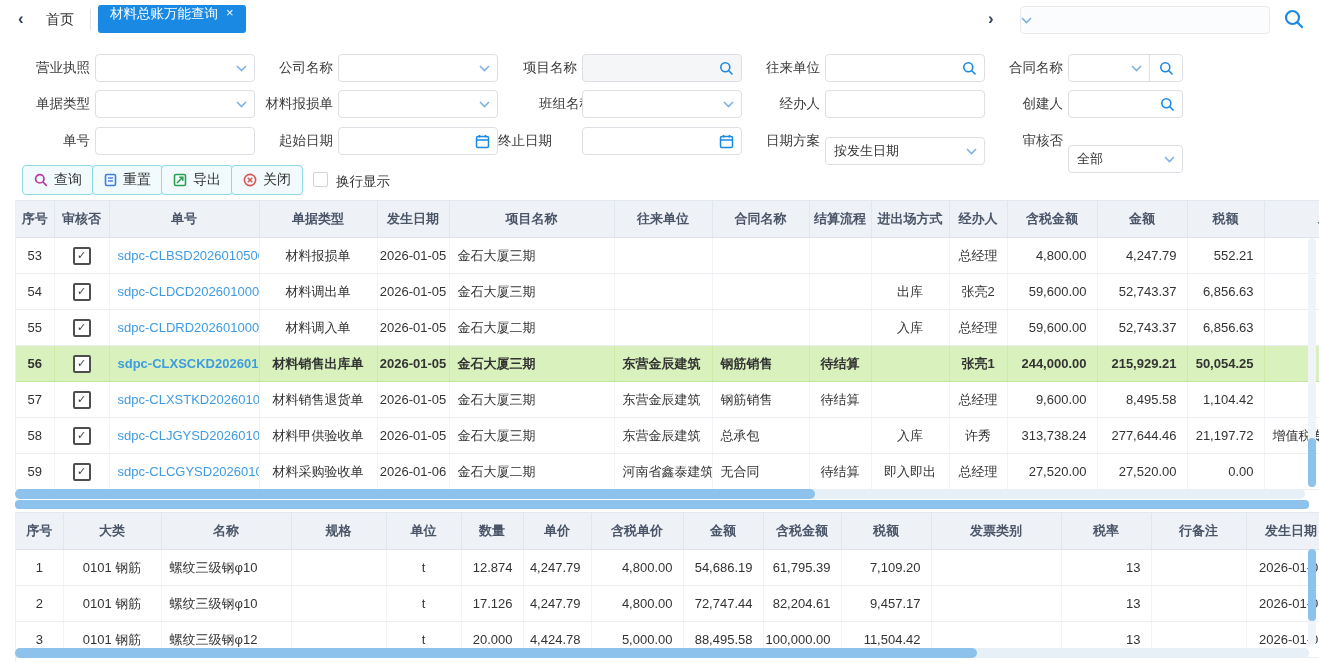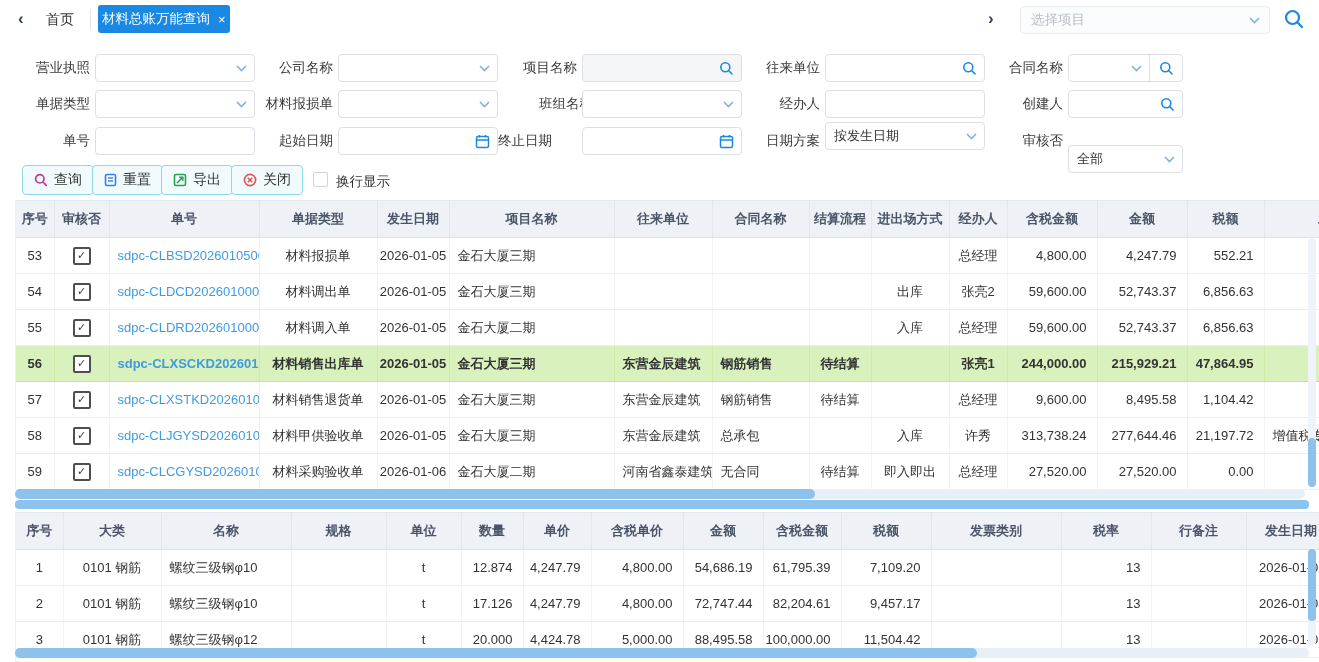--- a/index.html
+++ b/index.html
@@ -5,21 +5,21 @@
   html,body{margin:0;padding:0}
   body{width:1319px;height:662px;position:relative;background:#fff;overflow:hidden;
        font-family:"Liberation Sans","DejaVu Sans",sans-serif;color:#333;font-size:13px}
 
   
   .topbar{position:absolute;left:0;top:0;width:1319px;height:40px;background:#fff}
   .nav-chev{position:absolute;top:9px;font-size:17px;font-weight:700;color:#33415c;cursor:pointer}
   .home-tab{position:absolute;left:46px;top:11px;font-size:14px;color:#333}
   .tab-div{position:absolute;left:90px;top:9px;width:1px;height:21px;background:#dfe3e8}
   .active-tab{position:absolute;left:98px;top:5px;height:28px;background:#1989e4;border-radius:3px;
-      color:#fff;display:flex;align-items:center;padding:0 4px;font-size:13.5px;gap:8px}
+      color:#fff;display:flex;align-items:flex-start;padding:0 12px;font-size:13.5px;gap:8px}
   .active-tab .x{font-size:13px;cursor:pointer}
   .proj-select{position:absolute;left:1020px;top:6px;width:250px;height:28px;background:#fbfcfd;
       border:1px solid #e8eaee;border-radius:4px;display:flex;align-items:center;box-sizing:border-box}
   .proj-select .ph{flex:1;padding:0 10px;color:#b9bec7;font-size:13.5px}
 
   
   .flabel{position:absolute;width:78px;text-align:right;font-size:13.5px;color:#3a3a3a;line-height:28px}
   .fld{position:absolute;height:28px;border:1px solid #dcdfe4;border-radius:4px;background:#fff;
        box-sizing:border-box;display:flex;align-items:center}
   .fld.dis{background:#f5f6f8}
@@ -65,21 +65,20 @@
 <div class="topbar">
   <span class="nav-chev" style="left:18px">‹</span>
   <span class="home-tab">首页</span>
   <div class="tab-div"></div>
   <div class="active-tab">
     <span>材料总账万能查询</span>
     <span class="x">×</span>
   </div>
   <span class="nav-chev" style="left:988px">›</span>
   <div class="proj-select">
-    <span class="ph">选择项目</span>
     <span class="ico" style="margin-right:9px">
       <svg width="11" height="7" viewBox="0 0 11 7">
           <polyline points="1,1 5.5,5.5 10,1" fill="none" stroke="#7fb1e3" stroke-width="1.6"></polyline>
         </svg>
     </span>
   </div>
   <span style="position:absolute;left:1283px;top:8px">
     <svg width="22" height="22" viewBox="0 0 22 22">
         <circle cx="9.5" cy="9.5" r="6.5" fill="none" stroke="#1989e4" stroke-width="2.2"></circle>
         <line x1="14.5" y1="14.5" x2="19" y2="19" stroke="#1989e4" stroke-width="2.2" stroke-linecap="round"></line>
@@ -206,21 +205,21 @@
   <span class="ico">
       <svg width="15" height="15" viewBox="0 0 15 15">
         <rect x="1.5" y="2.5" width="12" height="11" rx="1.5" fill="none" stroke="#1989e4" stroke-width="1.5"></rect>
         <line x1="1.5" y1="6" x2="13.5" y2="6" stroke="#1989e4" stroke-width="1.5"></line>
         <line x1="4.5" y1="1" x2="4.5" y2="3.5" stroke="#1989e4" stroke-width="1.5"></line>
         <line x1="10.5" y1="1" x2="10.5" y2="3.5" stroke="#1989e4" stroke-width="1.5"></line>
       </svg>
     </span>
 </div>
 <span class="flabel" style="left:742px;top:127px">日期方案</span>
-<div class="fld" style="left:825px;top:122px;width:160px">
+<div class="fld" style="left:825px;top:137px;width:160px">
   <span class="val">按发生日期</span>
   <span class="ico">
       <svg width="11" height="7" viewBox="0 0 11 7">
         <polyline points="1,1 5.5,5.5 10,1" fill="none" stroke="#7fb1e3" stroke-width="1.6"></polyline>
       </svg>
     </span>
 </div>
 <span class="flabel" style="left:985px;top:127px">审核否</span>
 <div class="fld" style="left:1068px;top:145px;width:115px">
   <span class="val">全部</span>
@@ -370,21 +369,21 @@
           <td class="ac">材料销售出库单</td>
           <td class="ac">2026-01-05</td>
           <td class="al">金石大厦三期</td>
           <td class="al">东营金辰建筑</td>
           <td class="al">钢筋销售</td>
           <td class="ac">待结算</td>
           <td class="ac"></td>
           <td class="ac">张亮1</td>
           <td class="ar">244,000.00</td>
           <td class="ar">215,929.21</td>
-          <td class="ar">47,864.95</td>
+          <td class="ar">50,054.25</td>
           <td class="al"></td>
         </tr>
         <tr>
           <td class="ac">57</td>
           <td class="ac"><span class="cbx">✓</span></td>
           <td class="al"><span class="lnk">sdpc-CLXSTKD20260105</span></td>
           <td class="ac">材料销售退货单</td>
           <td class="ac">2026-01-05</td>
           <td class="al">金石大厦三期</td>
           <td class="al">东营金辰建筑</td>

